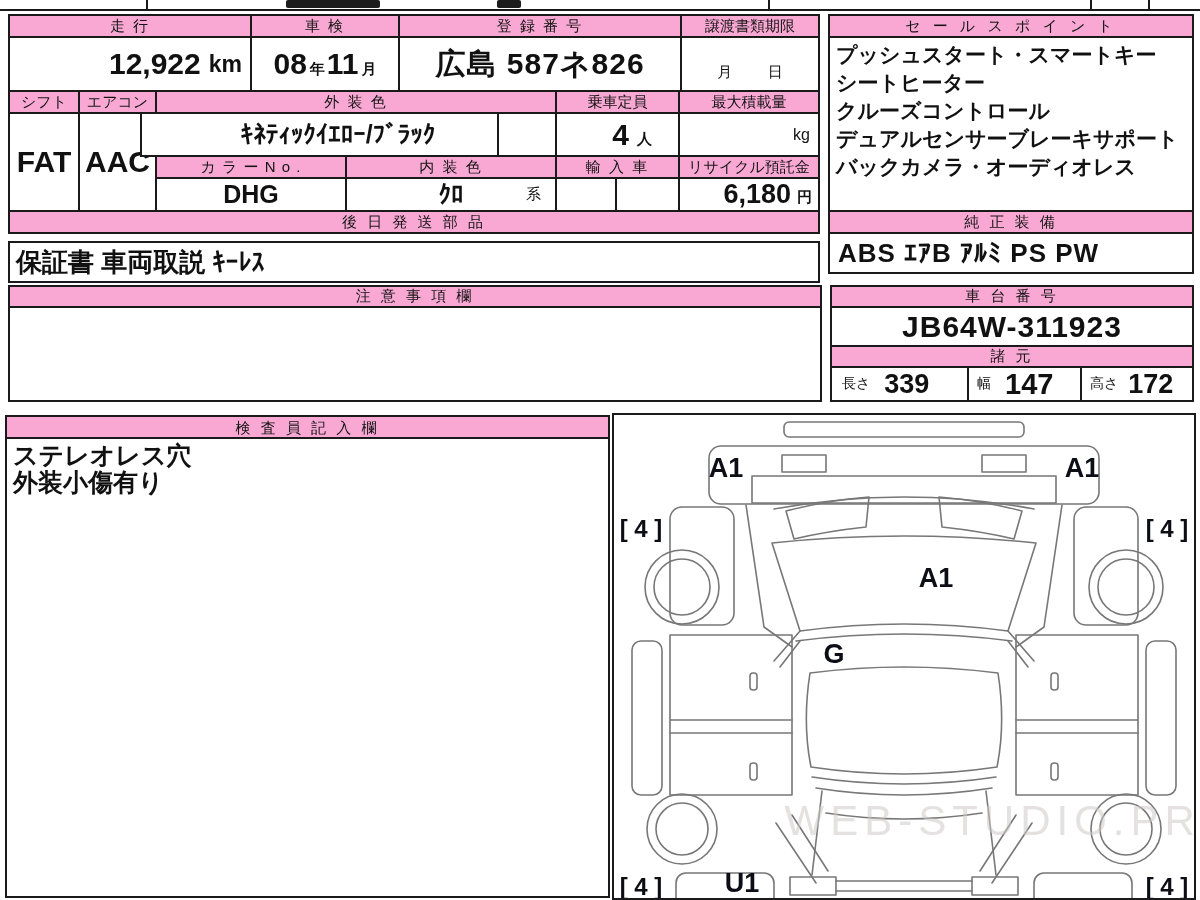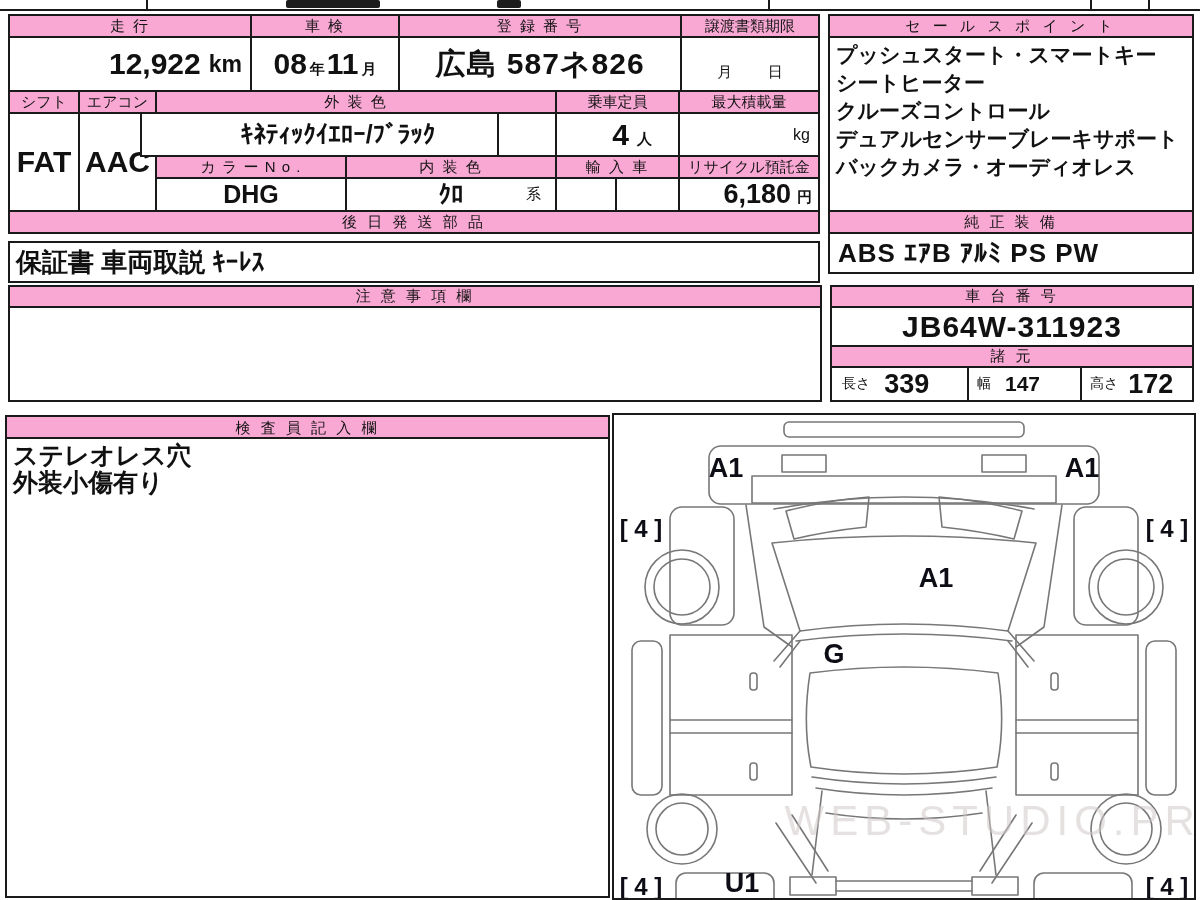--- a/index.html
+++ b/index.html
@@ -111,21 +111,21 @@
 
 <div class="cell hdr" style="left:830px;top:285px;width:364px;height:23px;letter-spacing:3px;">車 台 番 号</div>
 <div class="cell val big" style="left:830px;top:306px;width:364px;height:41px;letter-spacing:1px;">JB64W-311923</div>
 <div class="cell hdr" style="left:830px;top:345px;width:364px;height:23px;letter-spacing:3px;">諸 元</div>
 <div class="cell val left" style="left:830px;top:366px;width:139px;height:36px;padding-left:10px;">
   <span style="font-size:14px;font-weight:normal;">長さ</span>
   <span style="font-size:27px;margin-left:14px;">339</span>
 </div>
 <div class="cell val left" style="left:967px;top:366px;width:115px;height:36px;padding-left:8px;">
   <span style="font-size:14px;font-weight:normal;">幅</span>
-  <span style="font-size:21px;margin-left:14px;">147</span>
+  <span style="font-size:29px;margin-left:14px;">147</span>
 </div>
 <div class="cell val left" style="left:1080px;top:366px;width:114px;height:36px;padding-left:8px;">
   <span style="font-size:14px;font-weight:normal;">高さ</span>
   <span style="font-size:27px;margin-left:10px;">172</span>
 </div>
 
 <div class="cell hdr" style="left:5px;top:415px;width:605px;height:26px;letter-spacing:3px;">検 査 員 記 入 欄</div>
 <div class="cell lines" style="left:5px;top:437px;width:605px;height:461px;">
   <div class="inspline">ステレオレス穴</div>
   <div class="inspline">外装小傷有り</div>

